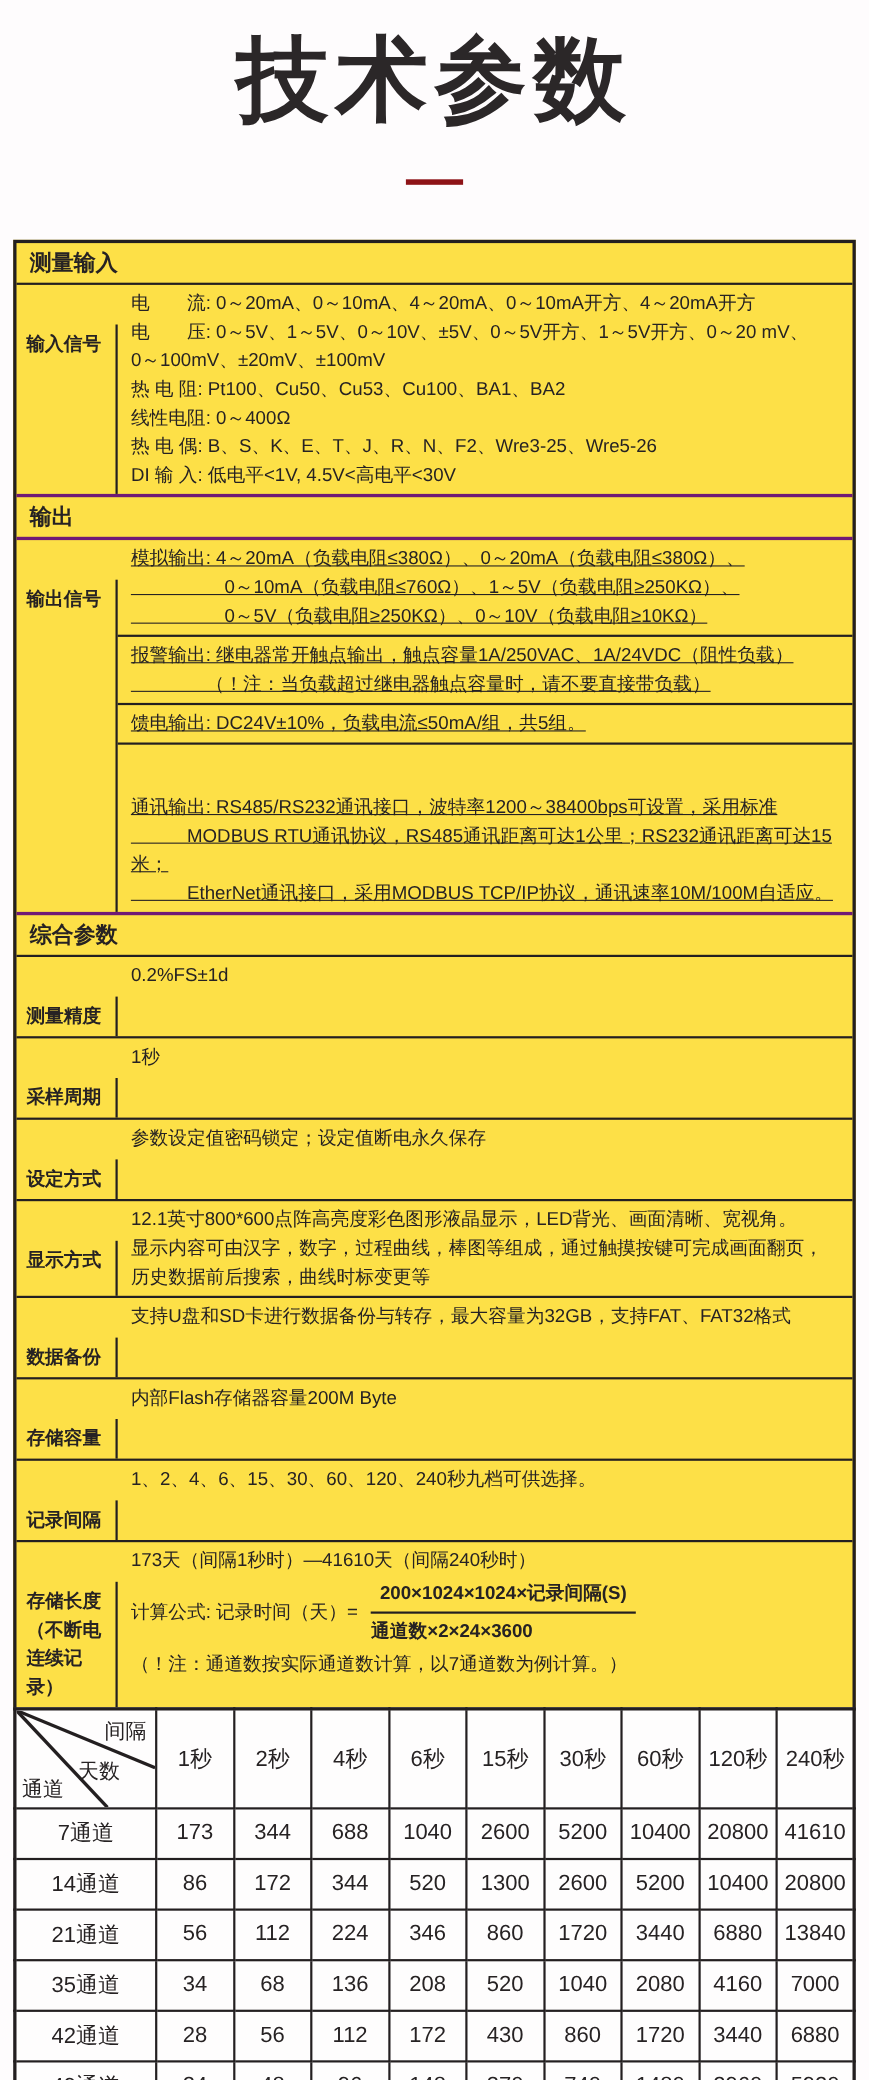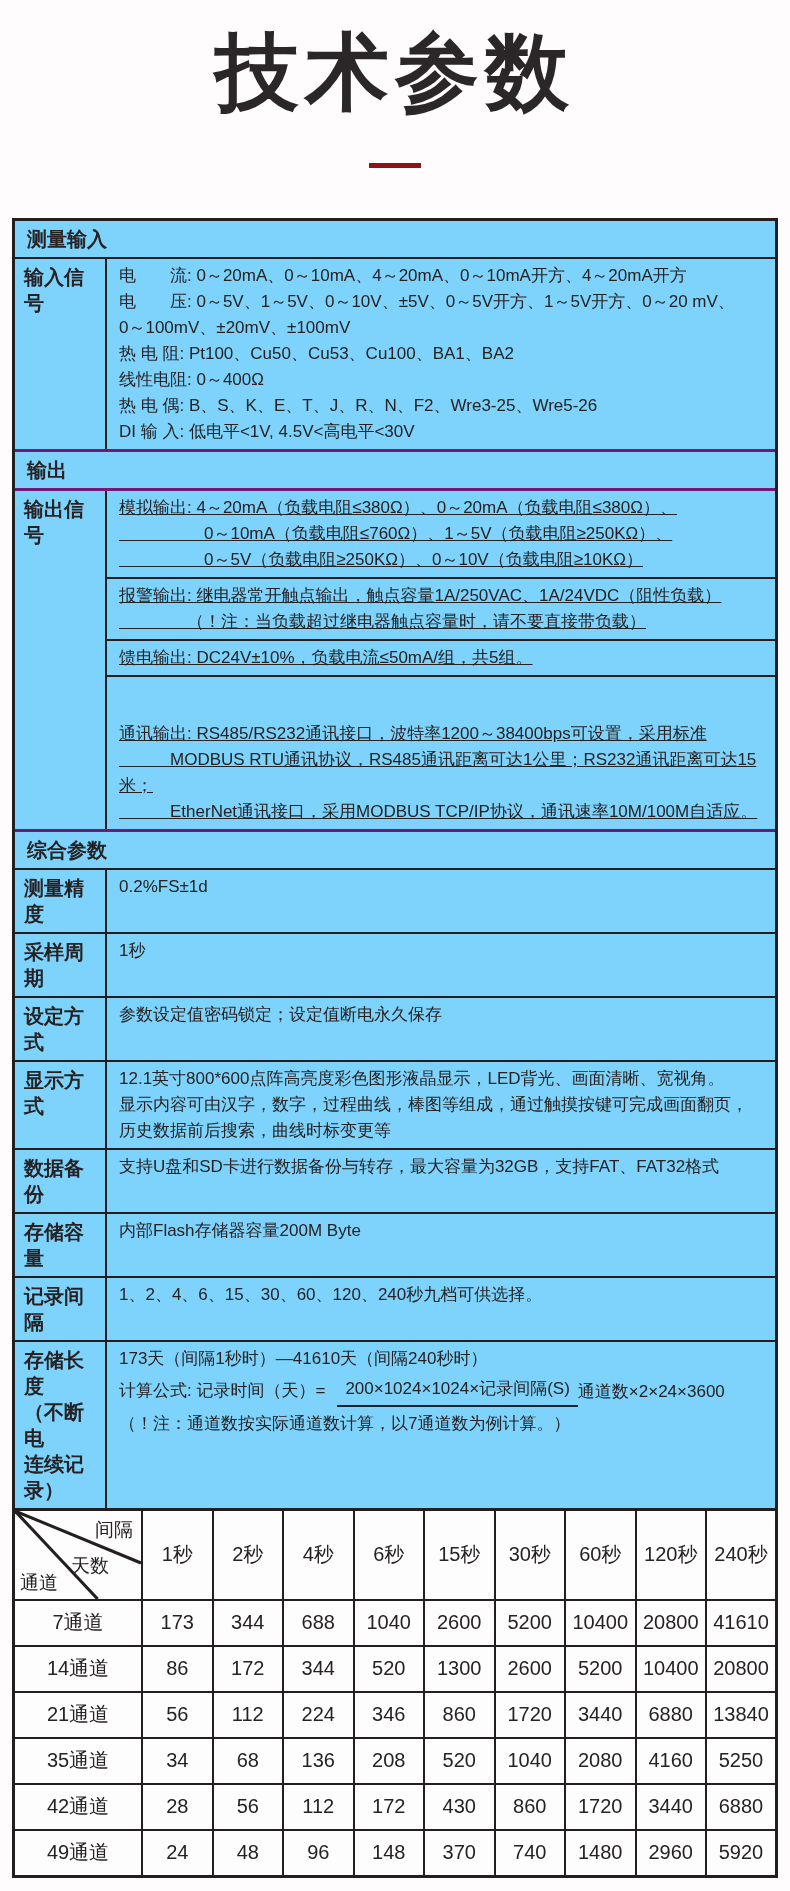--- a/index.html
+++ b/index.html
@@ -16,44 +16,44 @@
     font-size:84px;line-height:1.15;
     font-weight:bold;letter-spacing:6px;
     color:#2b2728;
   }
   .divider{width:52px;height:5px;background:#8e1317;margin:42px auto 0;}
   
   .spec{
     width:766px;margin:50px auto 0;
     border:3px solid #231f20;
     box-sizing:border-box;
-    background:#7dd3fc;
+    background:#fde047;
     font-size:17px;line-height:26px;
   }
   .spec .row{display:flex;border-top:2px solid #231f20;}
   .spec .row:first-child{border-top:none;}
   .spec .row.thick{border-top:3px solid #701a75;}
   .section{
     display:block;
     padding:5px 10px 5px 12px;
     font-size:20px;font-weight:bold;line-height:26px;
   }
   .lab{
     flex:0 0 92px;width:92px;box-sizing:border-box;
     border-right:2px solid #231f20;
     padding:5px 2px 5px 9px;
-    font-size:20px;font-weight:bold;line-height:26px;
+    font-size:17px;font-weight:bold;line-height:26px;margin-top:36px;
   }
   .con{flex:1;box-sizing:border-box;padding:4px 20px 4px 12px;}
   .con.nopad{padding:0;}
   .sub{padding:4px 5px 4px 12px;border-bottom:2px solid #231f20;text-decoration:underline;}
   .sub:last-child{border-bottom:none;margin-top:40px;}
   .line{white-space:pre-wrap;}
   .formula{display:flex;align-items:center;gap:12px;margin:4px 0;}
-  .frac{display:inline-flex;flex-direction:row;}
+  .frac{display:inline-flex;flex-direction:column;font-weight:bold;}
   .num{border-bottom:2px solid #231f20;padding:0 8px 3px;}
   .den{padding-top:3px;}
   
   .ct{
     width:766px;margin:-3px auto 0;
     border-collapse:collapse;table-layout:fixed;
     border:3px solid #231f20;
     background:#fefdfd;
     font-size:20px;
   }
@@ -253,21 +253,21 @@
         <tr>
           <td class="chan">35通道</td>
           <td>34</td>
           <td>68</td>
           <td>136</td>
           <td>208</td>
           <td>520</td>
           <td>1040</td>
           <td>2080</td>
           <td>4160</td>
-          <td>5250</td>
+          <td>7000</td>
         </tr>
         <tr>
           <td class="chan">42通道</td>
           <td>28</td>
           <td>56</td>
           <td>112</td>
           <td>172</td>
           <td>430</td>
           <td>860</td>
           <td>1720</td>

